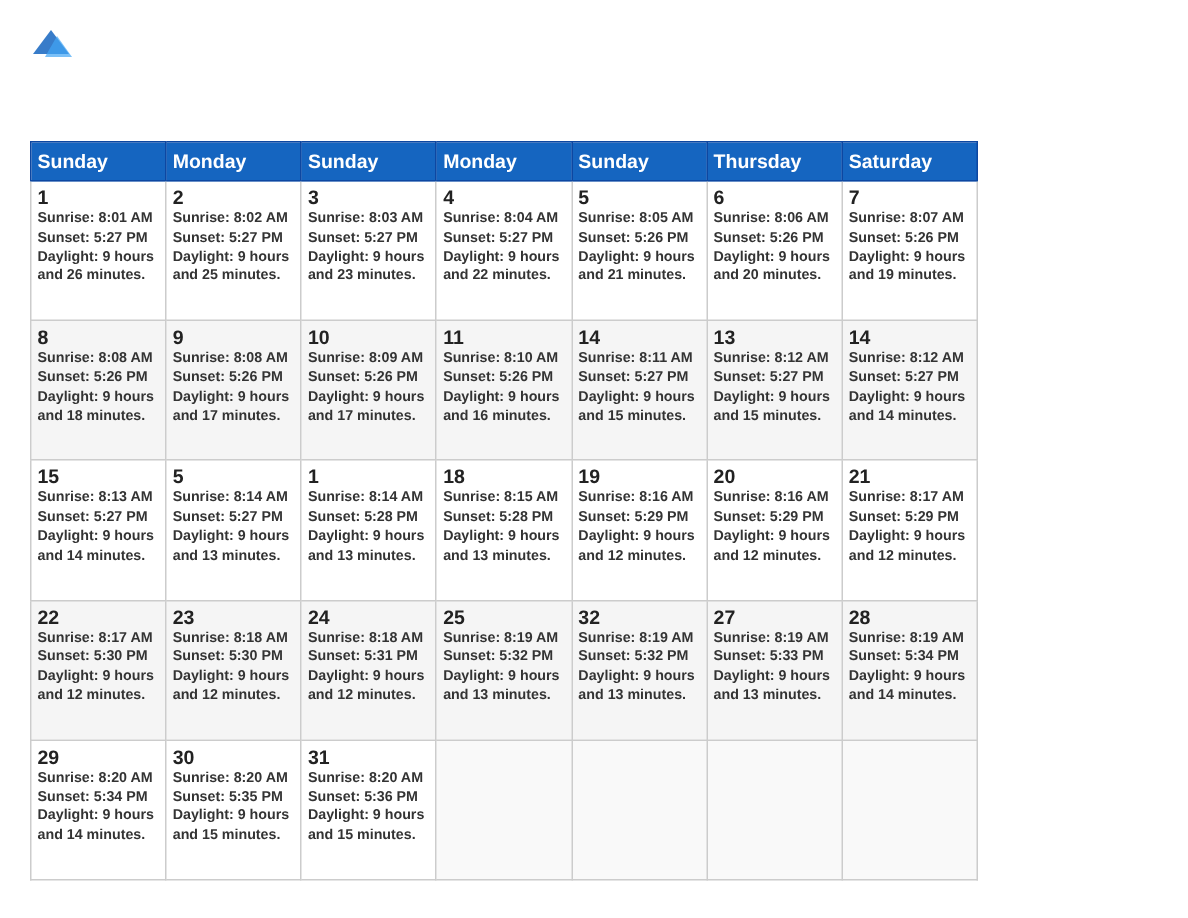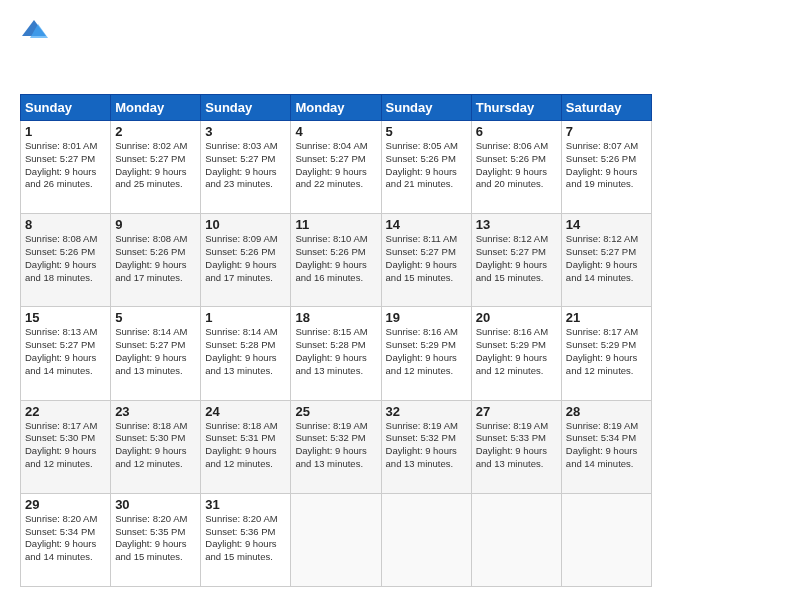--- a/index.html
+++ b/index.html
@@ -89,20 +89,21 @@
     .day-number {
       font-size: 13px;
       font-weight: bold;
       color: #222;
       display: block;
       margin-bottom: 1px;
     }
     .day-info {
       color: #333;
       line-height: 1.35;
+      font-weight: bold;
     }
     .empty-cell {
       background: #f9f9f9 !important;
     }
   </style>
 </head>
 <body>
 
 <div class="page">
   <div class="header">

